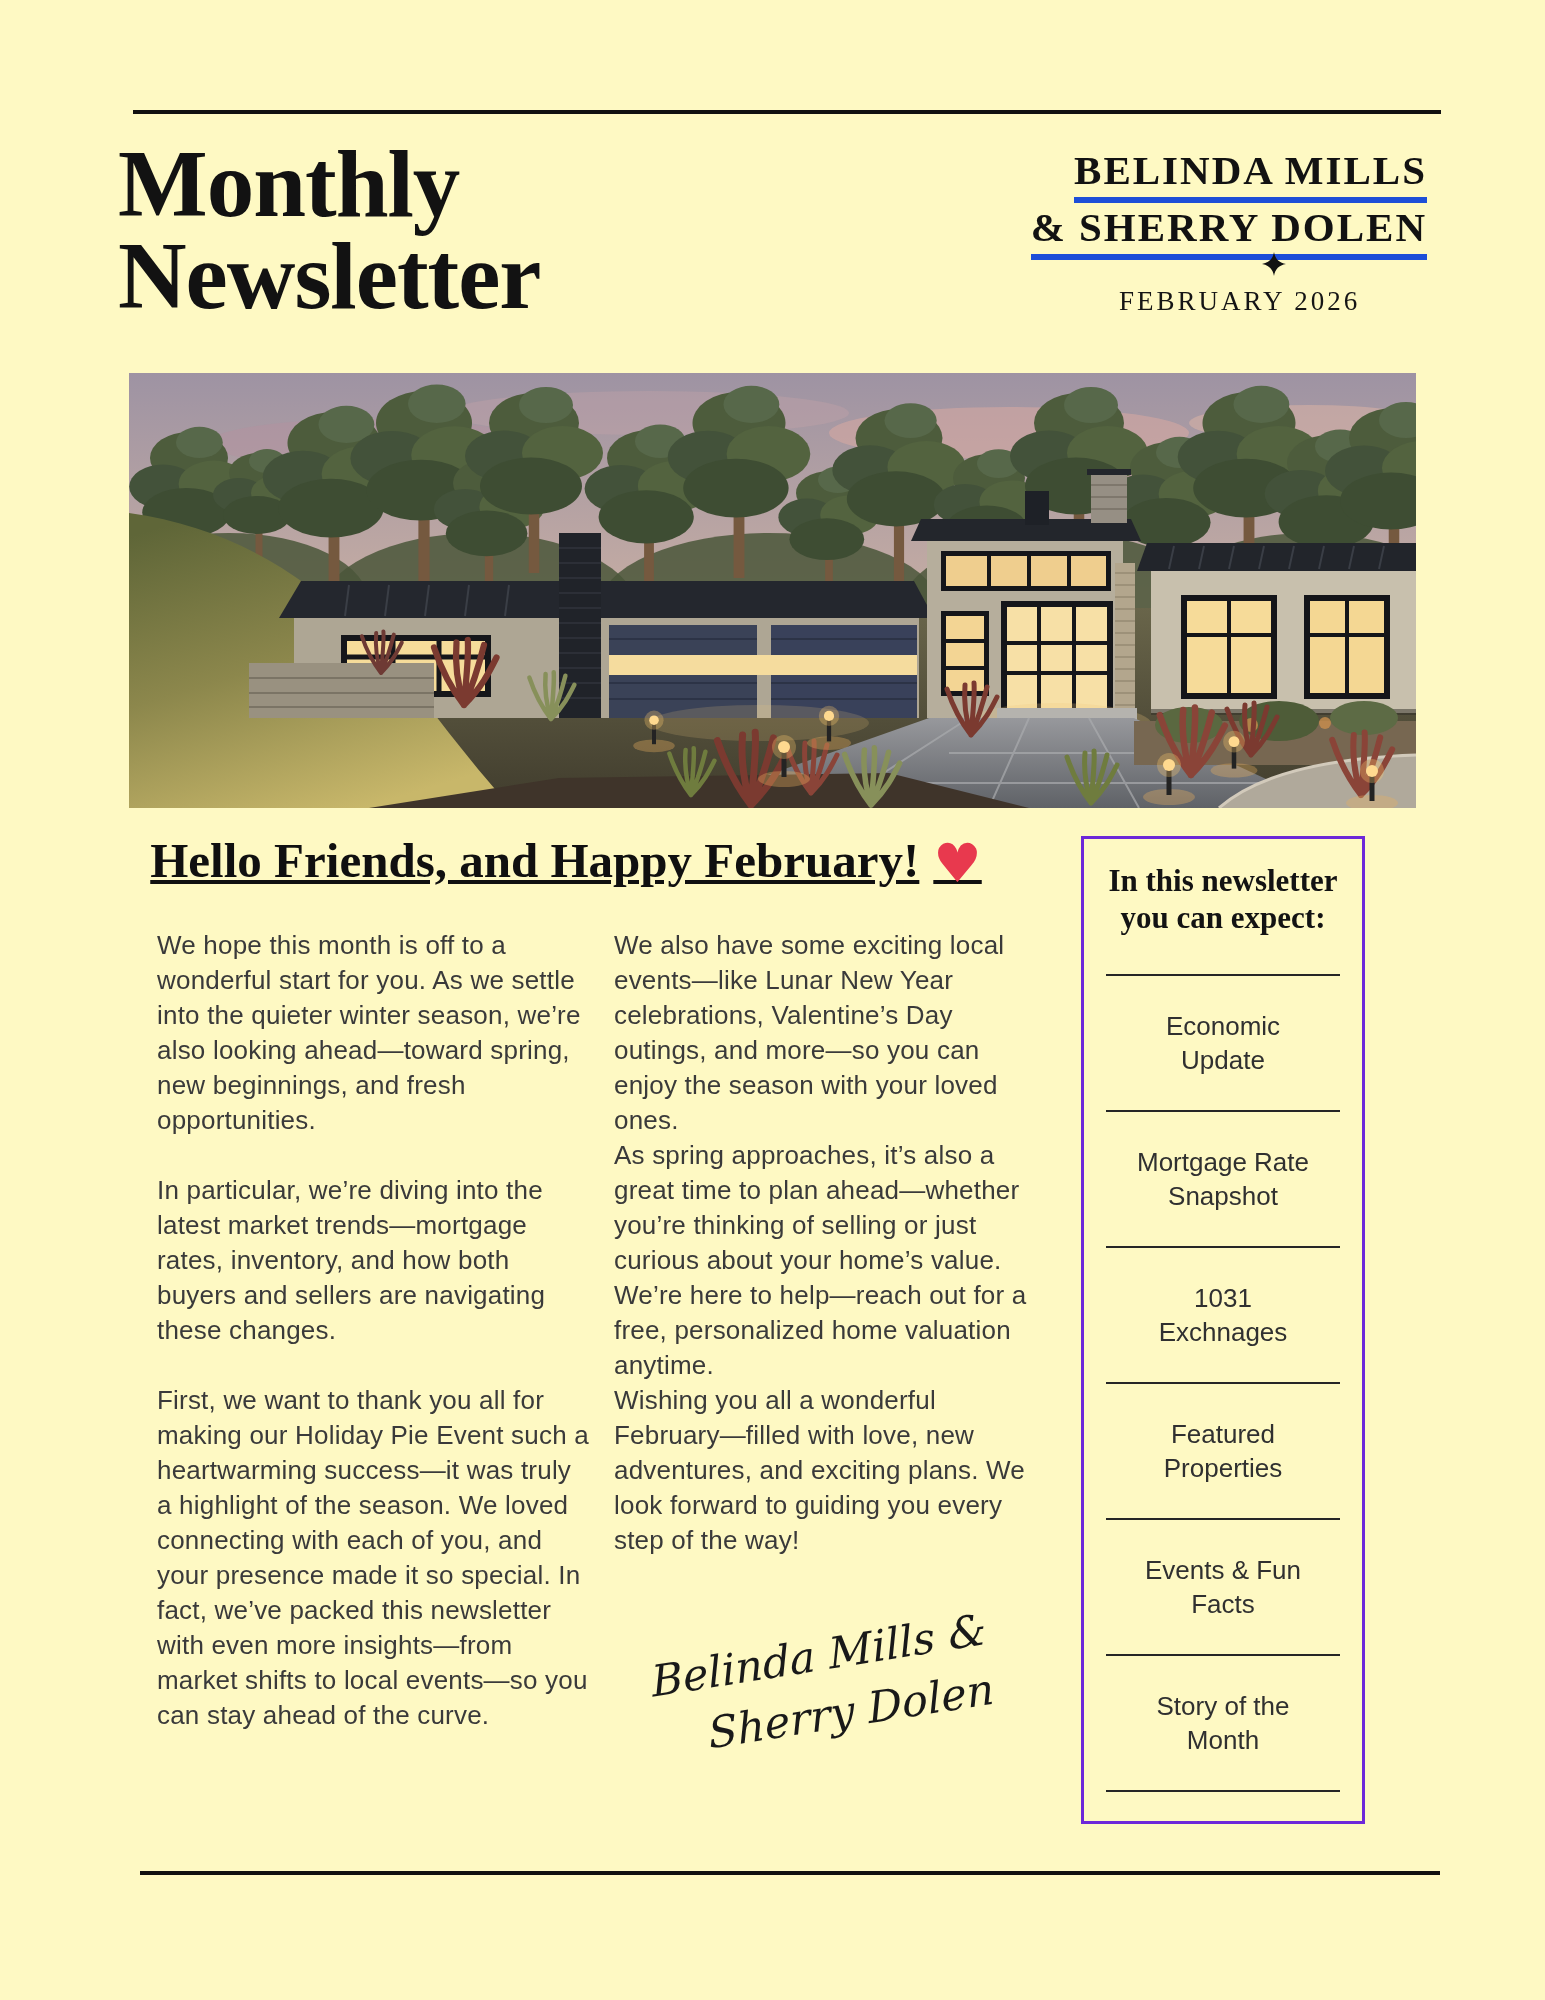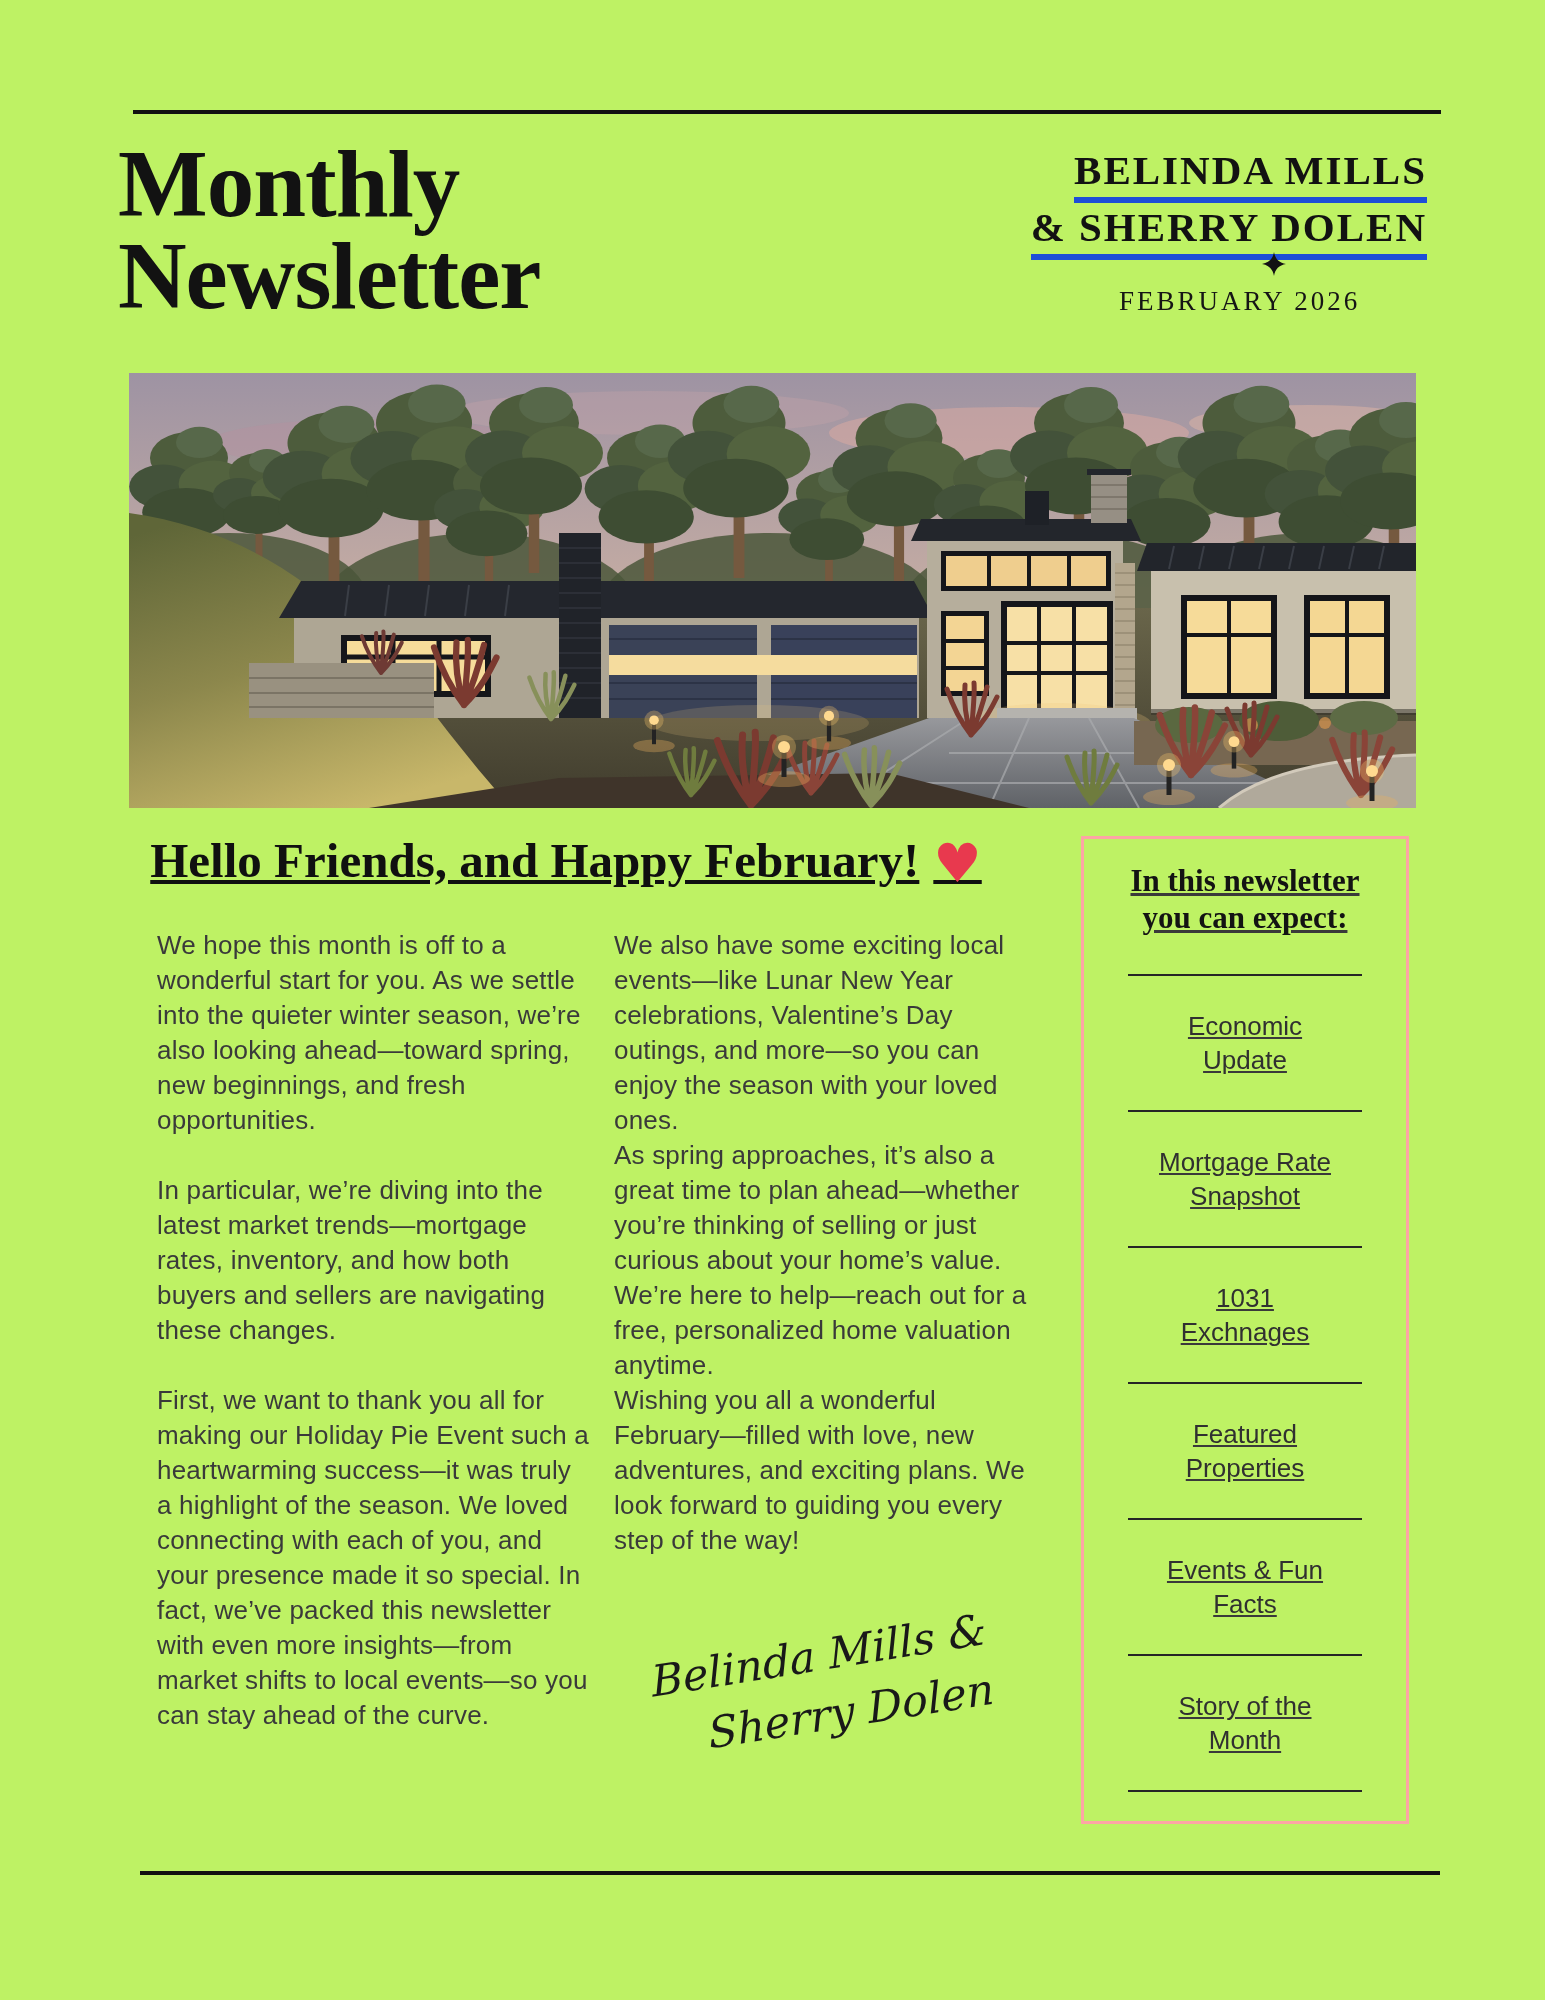--- a/index.html
+++ b/index.html
@@ -1,16 +1,16 @@
 <!DOCTYPE html>
 <html><head>
 <meta charset="utf-8">
 <style>
   html,body{margin:0;padding:0;background:#ffffff;}
-  .page{position:relative;width:1545px;height:2000px;background:#bef264;overflow:hidden;
+  .page{position:relative;width:1545px;height:2000px;background:#fef9c3;overflow:hidden;
         font-family:"Liberation Sans",sans-serif;color:#3a3a3a;}
   .rule{position:absolute;background:#111;}
   .rule-top{left:133px;top:110px;width:1308px;height:4px;}
   .rule-bottom{left:140px;top:1871px;width:1300px;height:4px;}
 
   .masthead{position:absolute;left:118px;top:138px;font-family:"Liberation Serif",serif;
             font-weight:600;font-size:95px;line-height:92px;color:#121212;letter-spacing:-1px;}
 
   .byline{position:absolute;right:118px;top:146px;width:420px;text-align:right;
           font-family:"Liberation Serif",serif;color:#121212;}
@@ -35,22 +35,22 @@
   .col-left{left:157px;}
   .col-right{left:614px;}
   .col-left p{margin:0 0 35px 0;}
   .col-right p{margin:0;}
 
   .signature{position:absolute;left:652px;top:1622px;width:380px;
              font-family:"DejaVu Serif",serif;font-style:italic;font-size:43px;color:#191919;
              transform:rotate(-9deg) skewX(-4deg);line-height:60px;}
   .signature .sig2{margin-left:52px;}
 
-  .sidebar{position:absolute;left:1081px;top:836px;width:328px;height:988px;
-           border:3px solid #fca5a5;box-sizing:border-box;text-align:center;text-decoration:underline;}
+  .sidebar{position:absolute;left:1081px;top:836px;width:284px;height:988px;
+           border:3px solid #6d28d9;box-sizing:border-box;text-align:center;}
   .sidebar-title{margin-top:23px;font-family:"Liberation Serif",serif;font-weight:600;
                  font-size:31px;line-height:37px;color:#131313;}
   .sb-divider{width:234px;height:2px;background:#262626;margin:0 auto;}
   .sb-divider-first{margin-top:38px;}
   .sb-label{font-size:26px;line-height:34px;color:#303030;margin:33px 0;text-align:center;}
 </style>
 </head>
 <body>
 
 <div class="page">

